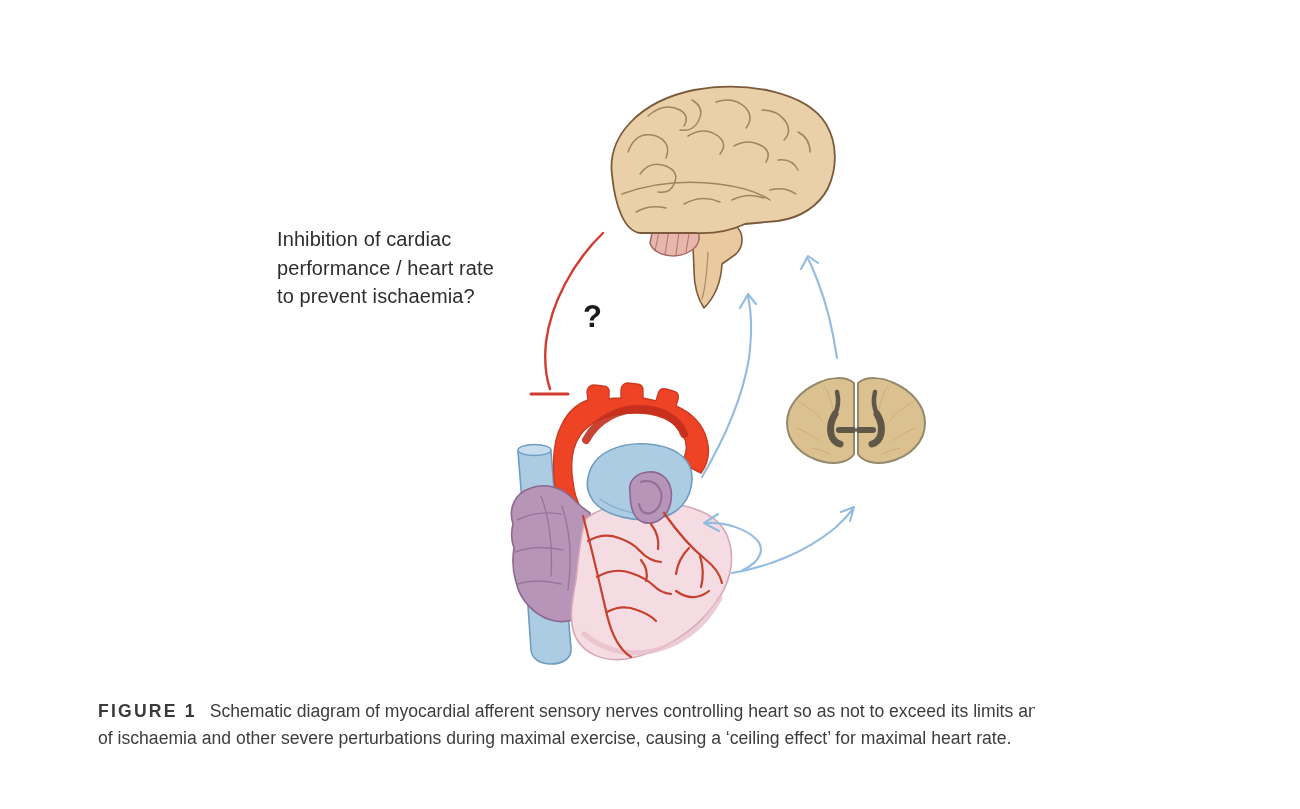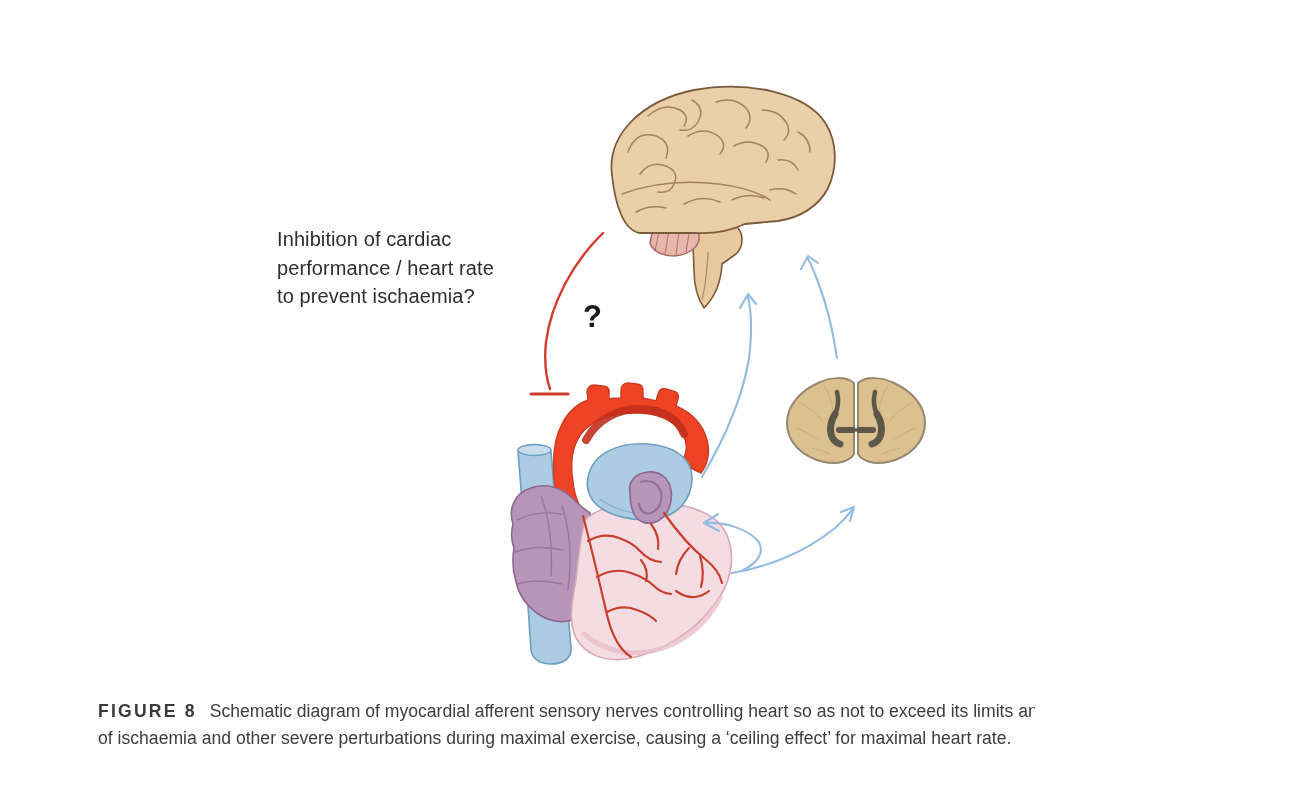--- a/index.html
+++ b/index.html
@@ -124,16 +124,16 @@
     <path fill="none" stroke-width="2.1" stroke-linecap="round" stroke-linejoin="round" d="M 732,573 C 768,567 806,552 835,528 C 843,521 849,514 853,509 M 841,512 L 854,507 L 850,521" stroke="#93bce0"></path>
     <path fill="none" stroke-width="2.1" stroke-linecap="round" stroke-linejoin="round" d="M 743,570 C 760,562 766,549 756,539 C 746,529 726,522 707,523 M 718,514 L 704,523 L 719,531" stroke="#93bce0"></path>
   </svg>
 
   <div class="label" id="label-left">Inhibition of cardiac
 performance / heart rate
 to prevent ischaemia?</div>
   <div id="qmark">?</div>
 
   <div class="caption">
-    <b>FIGURE 8</b><span>Schematic diagram of myocardial afferent sensory nerves controlling heart so as not to exceed its limits and to prevent the development of ischaemia and other severe perturbations during maximal exercise, causing a ‘ceiling effect’ for maximal heart rate.</span>
+    <b>FIGURE 1</b><span>Schematic diagram of myocardial afferent sensory nerves controlling heart so as not to exceed its limits and to prevent the development of ischaemia and other severe perturbations during maximal exercise, causing a ‘ceiling effect’ for maximal heart rate.</span>
   </div>
 
 </div>
 
 </body></html>

